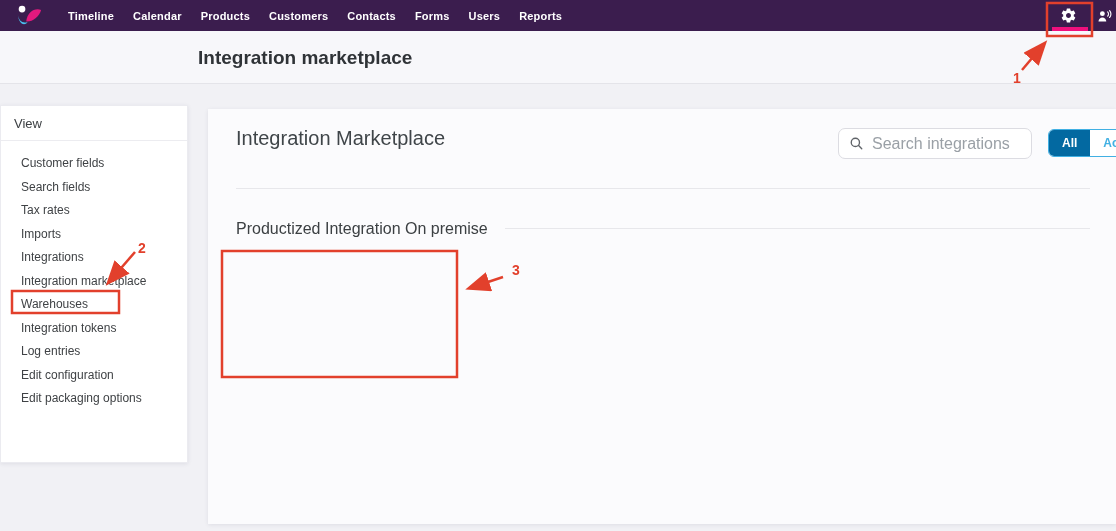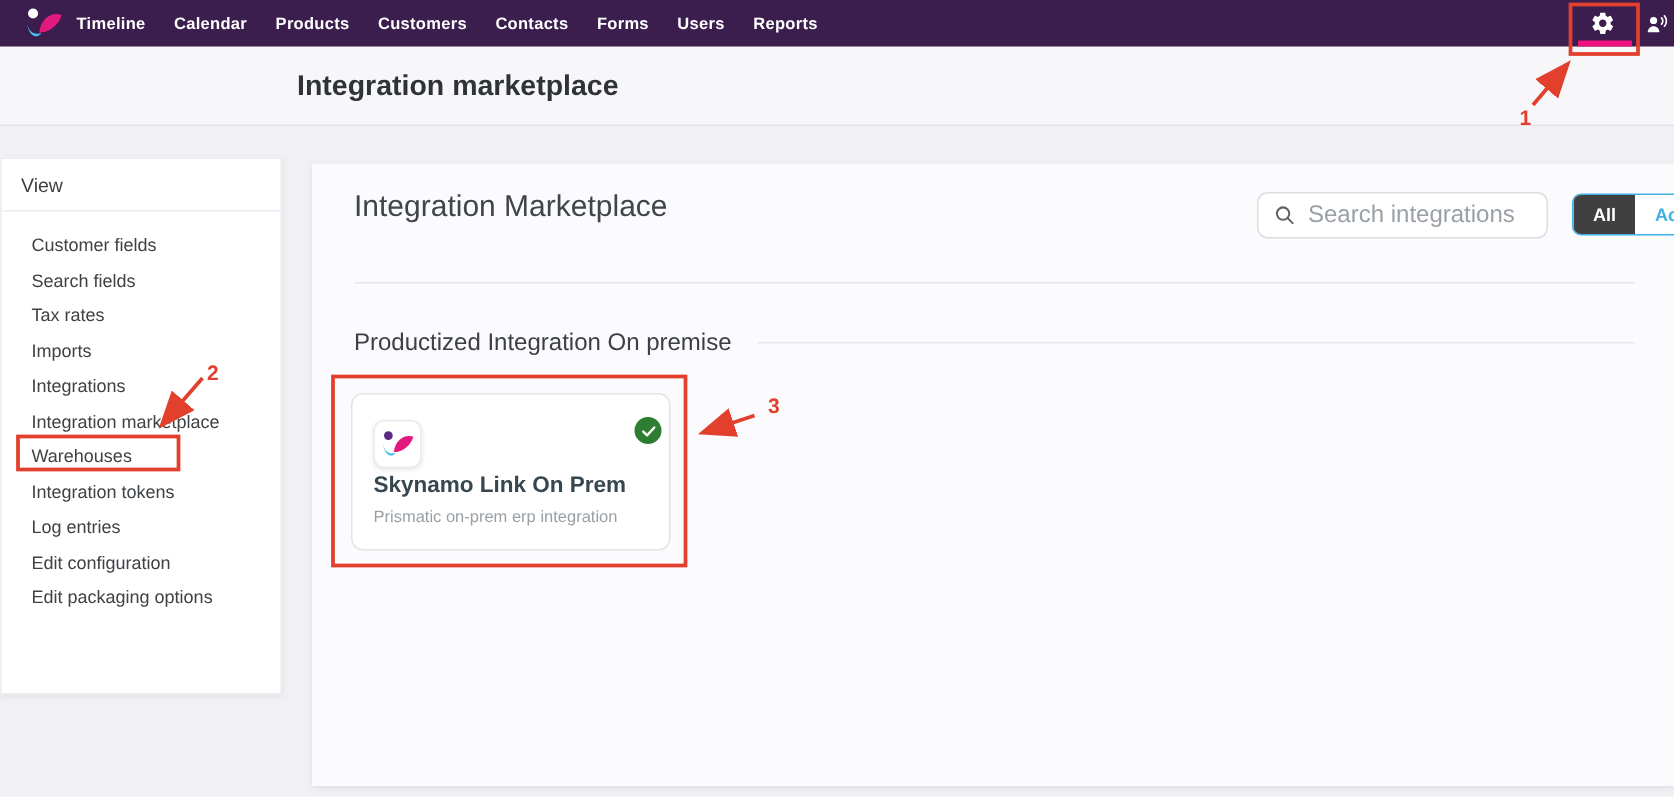--- a/index.html
+++ b/index.html
@@ -3,21 +3,21 @@
 <meta charset="utf-8">
 <style>
   * { margin:0; padding:0; box-sizing:border-box; }
   html,body { width:1116px; height:531px; }
   body { font-family:"Liberation Sans", sans-serif; background:#eceef2; }
   .screen { position:relative; width:1116px; height:531px; overflow:hidden; background:#f1f1f5; }
 
   
   .topnav { position:absolute; left:0; top:0; width:1116px; height:31px; background:#3b1d4e; display:flex; align-items:center; z-index:2; }
   .nav-logo { width:30px; height:26px; margin-left:14px; flex:0 0 auto; }
-  .nav-menu { display:flex; align-items:flex-end; gap:19px; margin-left:7px; }
+  .nav-menu { display:flex; align-items:flex-end; gap:19px; margin-left:24px; }
   .nav-item { color:#ffffff; font-size:11px; font-weight:bold; letter-spacing:.2px; cursor:pointer; white-space:nowrap; }
   .nav-icon { width:18px; height:18px; display:flex; align-items:center; justify-content:center; cursor:pointer; }
   .gear-wrap { position:absolute; left:1059px; top:6px; }
   .person-wrap { position:absolute; left:1095px; top:7px; }
   .nav-active-bar { position:absolute; left:1052px; top:27px; width:36px; height:4px; }
 
   
   .page-header { position:absolute; left:0; top:31px; width:1116px; height:53px; background:#f7f7fa; border-bottom:1px solid #e4e4e9; }
   .page-title { position:absolute; left:198px; top:16px; font-size:19px; font-weight:bold; color:#2f3337; }
 
@@ -30,21 +30,21 @@
 
   
   .main-panel { position:absolute; left:208px; top:109px; width:908px; height:415px; background:#fbfbfd; box-shadow:0 1px 4px rgba(60,60,90,.10); }
   .main-title { position:absolute; left:28px; top:18px; font-size:20px; color:#3f4549; }
   .search-box { position:absolute; left:630px; top:19px; width:194px; height:31px; background:#ffffff; border:1px solid #dcdce2; border-radius:7px; display:flex; align-items:center; padding:0 10px; }
   .search-box input { border:none; outline:none; background:transparent; font-size:16px; color:#3c4043; width:150px; font-family:"Liberation Sans", sans-serif; }
   .search-box input::placeholder { color:#9aa0a6; }
   .search-icon { width:15px; height:15px; margin-right:8px; flex:0 0 auto; }
   .seg-control { position:absolute; left:840px; top:20px; height:28px; display:flex; border:1px solid #41b0e3; border-radius:6px; overflow:hidden; background:#ffffff; }
   .seg-btn { height:26px; line-height:26px; font-size:12px; font-weight:bold; padding:0 13px; cursor:pointer; white-space:nowrap; }
-  .seg-btn.selected { background:#404040; color:#ffffff; }
+  .seg-btn.selected { background:#0369a1; color:#ffffff; }
   .seg-btn.unselected { background:#ffffff; color:#41b0e3; }
   .main-divider { position:absolute; left:28px; right:26px; top:79px; border-bottom:1px solid #e7e7eb; }
   .section-head { position:absolute; left:28px; top:111px; font-size:16px; color:#3c4043; }
   .section-line { position:absolute; left:297px; right:26px; top:119px; border-bottom:1px solid #e7e7eb; }
 
   
   .card { position:absolute; left:26px; top:153px; width:213px; height:105px; background:#ffffff; border:1px solid #e3e3e8; border-radius:8px; cursor:pointer; }
   .card-logo { position:absolute; left:14px; top:17px; width:32px; height:32px; border-radius:7px; background:#ffffff; border:1px solid #ececf0; box-shadow:0 1px 3px rgba(0,0,0,.10); display:flex; align-items:center; justify-content:center; }
   .card-check { position:absolute; left:188px; top:15px; width:18px; height:18px; border-radius:50%; background:#2e7d32; display:flex; align-items:center; justify-content:center; }
   .card-title { position:absolute; left:14px; top:52px; font-size:15px; font-weight:bold; color:#37474f; white-space:nowrap; }
@@ -126,36 +126,20 @@
     <div class="seg-control">
       <div class="seg-btn selected">All</div>
       <div class="seg-btn unselected">Activated</div>
     </div>
 
     <div class="main-divider"></div>
 
     <div class="section-head">Productized Integration On premise</div>
     <div class="section-line"></div>
 
-    <div class="card">
-      <div class="card-logo">
-        <svg viewBox="0 0 32 28" width="26" height="23">
-          <path d="M13 20 C14 10 22 5 29 7.5 C27.5 14 20 20.5 13 20 Z" fill="#e3197e"></path>
-          <path d="M4 13 C5 19 9 22.5 14.5 20.5 C11.5 25 5.5 23.5 4 13 Z" fill="#49c0ef"></path>
-          <circle cx="8.5" cy="6.5" r="3.6" fill="#5b2a86"></circle>
-        </svg>
-      </div>
-      <div class="card-check">
-        <svg viewBox="0 0 24 24" width="11" height="11">
-          <polyline points="4,12.5 9.5,18 20,6.5" fill="none" stroke="#ffffff" stroke-width="3.4" stroke-linecap="round" stroke-linejoin="round"></polyline>
-        </svg>
-      </div>
-      <div class="card-title">Skynamo Link On Prem</div>
-      <div class="card-subtitle">Prismatic on-prem erp integration</div>
-    </div>
   </div>
 
   <svg class="annot" viewBox="0 0 1116 531">
     <defs>
       <marker id="ah" markerWidth="10" markerHeight="8" refX="8" refY="4" orient="auto">
         <polygon points="0 0, 10 4, 0 8" fill="#e2402c"></polygon>
       </marker>
     </defs>
     <rect x="1047" y="3" width="45" height="33" fill="none" stroke="#e2402c" stroke-width="2.5"></rect>
     <rect x="12" y="291" width="107" height="22" fill="none" stroke="#e2402c" stroke-width="2.5"></rect>

